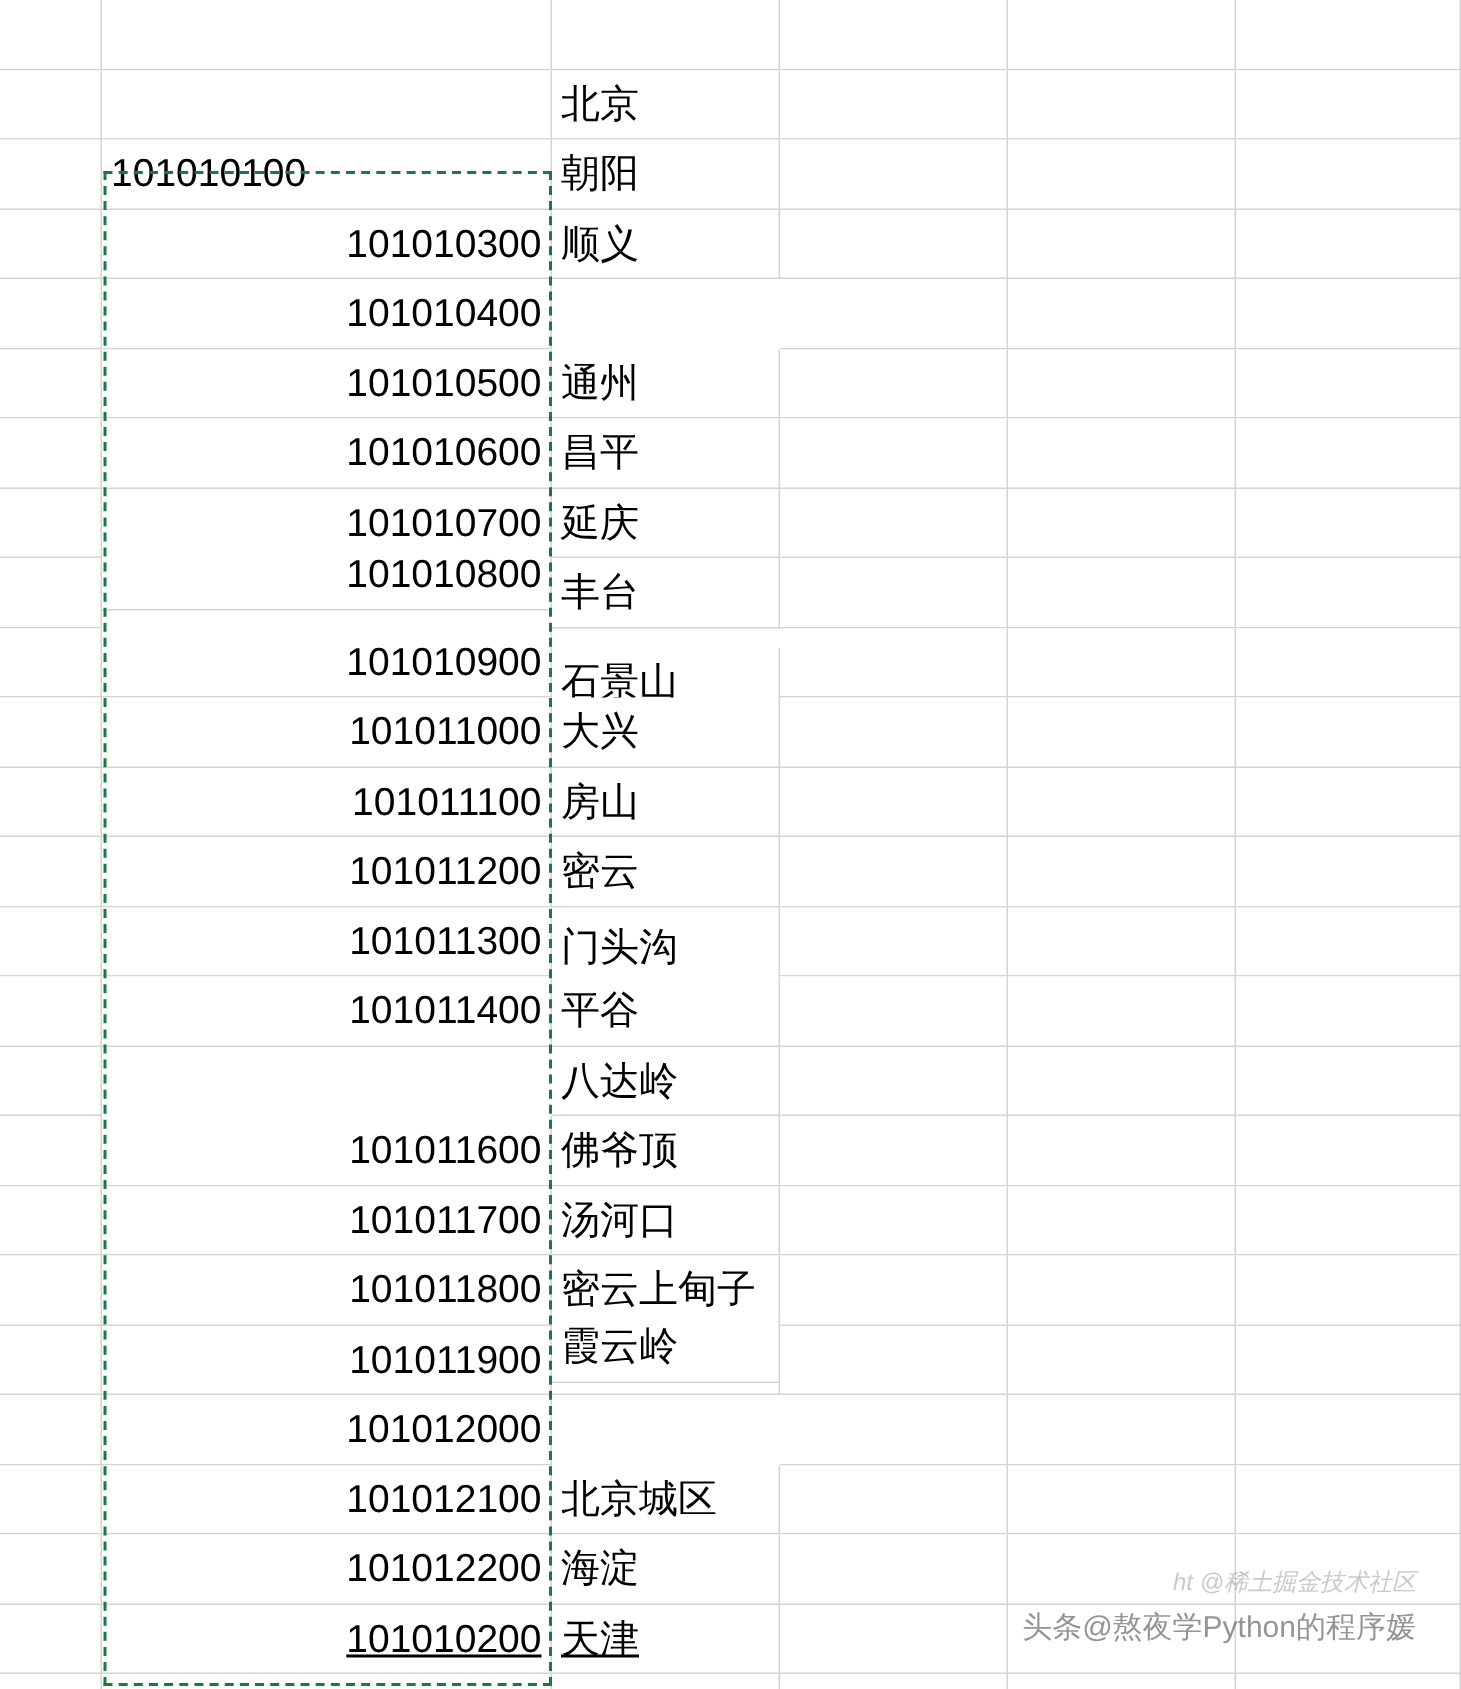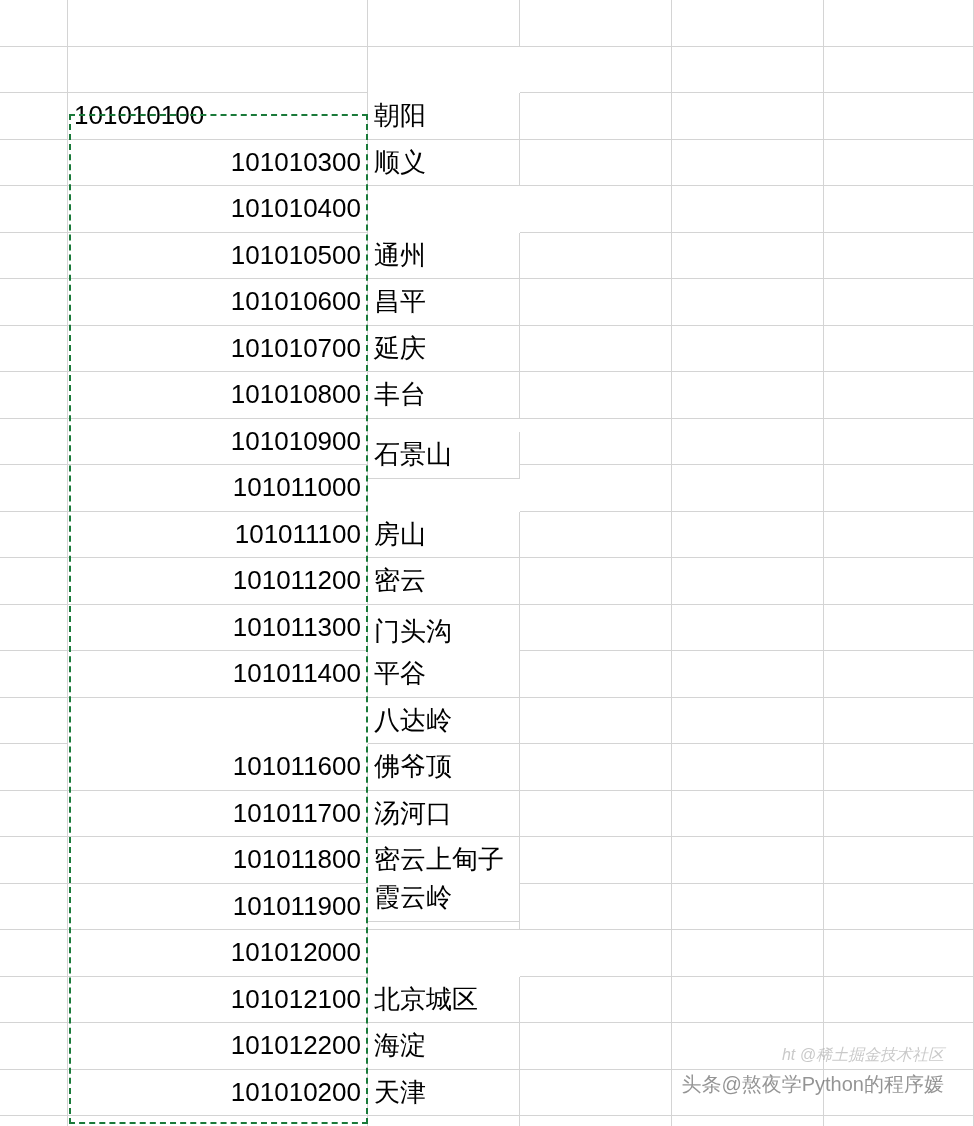--- a/index.html
+++ b/index.html
@@ -67,20 +67,21 @@
 
 <div class="grid" id="grid">
     <div class="cell" style="left: 0px; top: 0px; width: 68px; height: 46.5px;"></div>
     <div class="cell num" style="left: 68px; top: 0px; width: 300px; height: 46.5px;"></div>
     <div class="cell text" style="left: 368px; top: 0px; width: 152px; height: 46.5px;"></div>
     <div class="cell" style="left: 520px; top: 0px; width: 152px; height: 46.5px;"></div>
     <div class="cell" style="left: 672px; top: 0px; width: 152px; height: 46.5px;"></div>
     <div class="cell" style="left: 824px; top: 0px; width: 150px; height: 46.5px;"></div>
     <div class="cell" style="left: 0px; top: 46.5px; width: 68px; height: 46.5px;"></div>
     <div class="cell num" style="left: 68px; top: 46.5px; width: 300px; height: 46.5px;"></div>
+    <div class="cell text" style="left: 368px; top: 46.5px; width: 152px; height: 46.5px;">北京</div>
     <div class="cell" style="left: 520px; top: 46.5px; width: 152px; height: 46.5px;"></div>
     <div class="cell" style="left: 672px; top: 46.5px; width: 152px; height: 46.5px;"></div>
     <div class="cell" style="left: 824px; top: 46.5px; width: 150px; height: 46.5px;"></div>
     <div class="cell" style="left: 0px; top: 93px; width: 68px; height: 46.5px;"></div>
     <div class="cell text" style="left: 68px; top: 93px; width: 300px; height: 46.5px;">101010100</div>
     <div class="cell text" style="left: 368px; top: 93px; width: 152px; height: 46.5px;">朝阳</div>
     <div class="cell" style="left: 520px; top: 93px; width: 152px; height: 46.5px;"></div>
     <div class="cell" style="left: 672px; top: 93px; width: 152px; height: 46.5px;"></div>
     <div class="cell" style="left: 824px; top: 93px; width: 150px; height: 46.5px;"></div>
     <div class="cell" style="left: 0px; top: 139.5px; width: 68px; height: 46.5px;"></div>
@@ -106,33 +107,34 @@
     <div class="cell" style="left: 520px; top: 279px; width: 152px; height: 46.5px;"></div>
     <div class="cell" style="left: 672px; top: 279px; width: 152px; height: 46.5px;"></div>
     <div class="cell" style="left: 824px; top: 279px; width: 150px; height: 46.5px;"></div>
     <div class="cell" style="left: 0px; top: 325.5px; width: 68px; height: 46.5px;"></div>
     <div class="cell num" style="left: 68px; top: 325.5px; width: 300px; height: 46.5px;">101010700</div>
     <div class="cell text" style="left: 368px; top: 325.5px; width: 152px; height: 46.5px;">延庆</div>
     <div class="cell" style="left: 520px; top: 325.5px; width: 152px; height: 46.5px;"></div>
     <div class="cell" style="left: 672px; top: 325.5px; width: 152px; height: 46.5px;"></div>
     <div class="cell" style="left: 824px; top: 325.5px; width: 150px; height: 46.5px;"></div>
     <div class="cell" style="left: 0px; top: 372px; width: 68px; height: 46.5px;"></div>
-    <div class="cell num" style="left: 68px; top: 372px; width: 300px; height: 46.5px;">101010800</div>
+    <div class="cell num" style="left: 68px; top: 360px; width: 300px; height: 46.5px;">101010800</div>
     <div class="cell text" style="left: 368px; top: 372px; width: 152px; height: 46.5px;">丰台</div>
     <div class="cell" style="left: 520px; top: 372px; width: 152px; height: 46.5px;"></div>
     <div class="cell" style="left: 672px; top: 372px; width: 152px; height: 46.5px;"></div>
     <div class="cell" style="left: 824px; top: 372px; width: 150px; height: 46.5px;"></div>
     <div class="cell" style="left: 0px; top: 418.5px; width: 68px; height: 46.5px;"></div>
     <div class="cell num" style="left: 68px; top: 418.5px; width: 300px; height: 46.5px;">101010900</div>
     <div class="cell text" style="left: 368px; top: 432px; width: 152px; height: 46.5px;">石景山</div>
     <div class="cell" style="left: 520px; top: 418.5px; width: 152px; height: 46.5px;"></div>
     <div class="cell" style="left: 672px; top: 418.5px; width: 152px; height: 46.5px;"></div>
     <div class="cell" style="left: 824px; top: 418.5px; width: 150px; height: 46.5px;"></div>
     <div class="cell" style="left: 0px; top: 465px; width: 68px; height: 46.5px;"></div>
     <div class="cell num" style="left: 68px; top: 465px; width: 300px; height: 46.5px;">101011000</div>
+    <div class="cell text" style="left: 368px; top: 465px; width: 152px; height: 46.5px;">大兴</div>
     <div class="cell" style="left: 520px; top: 465px; width: 152px; height: 46.5px;"></div>
     <div class="cell" style="left: 672px; top: 465px; width: 152px; height: 46.5px;"></div>
     <div class="cell" style="left: 824px; top: 465px; width: 150px; height: 46.5px;"></div>
     <div class="cell" style="left: 0px; top: 511.5px; width: 68px; height: 46.5px;"></div>
     <div class="cell num" style="left: 68px; top: 511.5px; width: 300px; height: 46.5px;">101011100</div>
     <div class="cell text" style="left: 368px; top: 511.5px; width: 152px; height: 46.5px;">房山</div>
     <div class="cell" style="left: 520px; top: 511.5px; width: 152px; height: 46.5px;"></div>
     <div class="cell" style="left: 672px; top: 511.5px; width: 152px; height: 46.5px;"></div>
     <div class="cell" style="left: 824px; top: 511.5px; width: 150px; height: 46.5px;"></div>
     <div class="cell" style="left: 0px; top: 558px; width: 68px; height: 46.5px;"></div>
@@ -194,22 +196,22 @@
     <div class="cell" style="left: 520px; top: 976.5px; width: 152px; height: 46.5px;"></div>
     <div class="cell" style="left: 672px; top: 976.5px; width: 152px; height: 46.5px;"></div>
     <div class="cell" style="left: 824px; top: 976.5px; width: 150px; height: 46.5px;"></div>
     <div class="cell" style="left: 0px; top: 1023px; width: 68px; height: 46.5px;"></div>
     <div class="cell num" style="left: 68px; top: 1023px; width: 300px; height: 46.5px;">101012200</div>
     <div class="cell text" style="left: 368px; top: 1023px; width: 152px; height: 46.5px;">海淀</div>
     <div class="cell" style="left: 520px; top: 1023px; width: 152px; height: 46.5px;"></div>
     <div class="cell" style="left: 672px; top: 1023px; width: 152px; height: 46.5px;"></div>
     <div class="cell" style="left: 824px; top: 1023px; width: 150px; height: 46.5px;"></div>
     <div class="cell" style="left: 0px; top: 1069.5px; width: 68px; height: 46.5px;"></div>
-    <div class="cell num" style="left: 68px; top: 1069.5px; width: 300px; height: 46.5px;">101010200</div>
-    <div class="cell text" style="left: 368px; top: 1069.5px; width: 152px; height: 46.5px;">天津</div>
+    <div class="cell num" style="left: 68px; top: 1069.5px; width: 300px; height: 46.5px; text-decoration: underline;">101010200</div>
+    <div class="cell text" style="left: 368px; top: 1069.5px; width: 152px; height: 46.5px; text-decoration: underline;">天津</div>
     <div class="cell" style="left: 520px; top: 1069.5px; width: 152px; height: 46.5px;"></div>
     <div class="cell" style="left: 672px; top: 1069.5px; width: 152px; height: 46.5px;"></div>
     <div class="cell" style="left: 824px; top: 1069.5px; width: 150px; height: 46.5px;"></div>
     <div class="cell" style="left: 0px; top: 1116px; width: 68px; height: 46.5px;"></div>
     <div class="cell" style="left: 68px; top: 1116px; width: 300px; height: 46.5px;"></div>
     <div class="cell" style="left: 368px; top: 1116px; width: 152px; height: 46.5px;"></div>
     <div class="cell" style="left: 520px; top: 1116px; width: 152px; height: 46.5px;"></div>
     <div class="cell" style="left: 672px; top: 1116px; width: 152px; height: 46.5px;"></div>
     <div class="cell" style="left: 824px; top: 1116px; width: 150px; height: 46.5px;"></div>
   </div>

